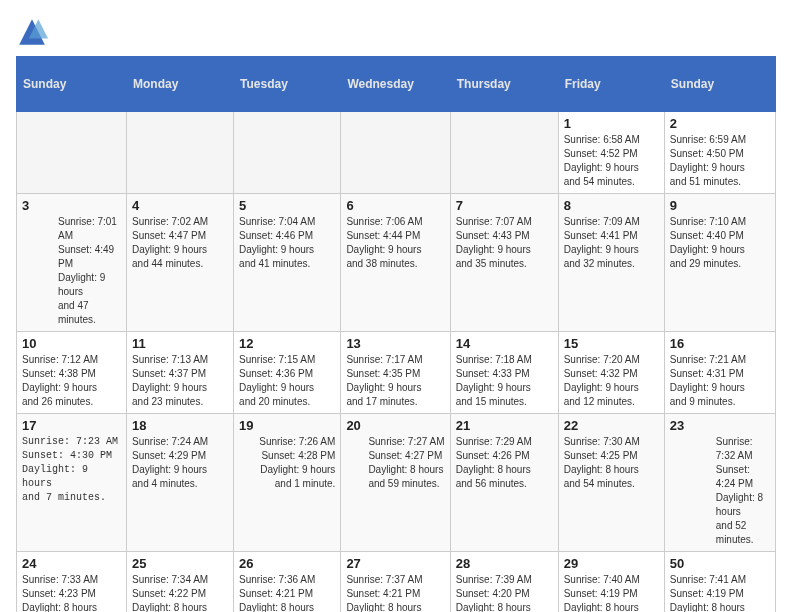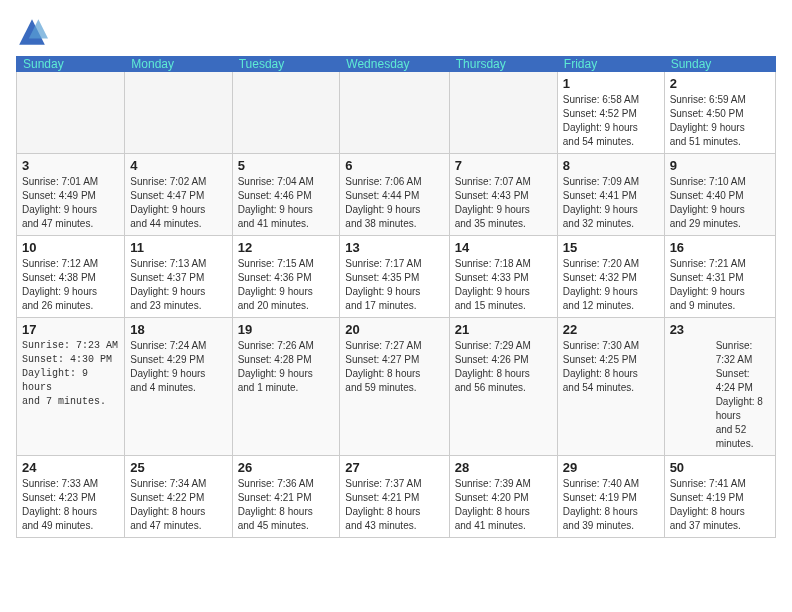--- a/index.html
+++ b/index.html
@@ -52,25 +52,25 @@
       font-size: 15px;
       color: #555;
     }
     .calendar {
       width: 100%;
       border-collapse: collapse;
       font-size: 11px;
     }
     .calendar th {
       background-color: #3a6bbf;
-      color: #5eead4;
+      color: #e5e5e5;
       text-align: left;
-      padding: 0 6px;
+      padding: 20px 6px;
       font-size: 12px;
-      font-weight: normal;
+      font-weight: bold;
       border: 1px solid #3a6bbf;
     }
     .calendar td {
       border: 1px solid #ccc;
       vertical-align: top;
       padding: 4px 5px;
       height: 80px;
       width: 113px;
       background: #fff;
     }
@@ -145,21 +145,21 @@
           <div class="day-number">2</div>
           <div class="day-info" style="white-space: pre-line;">Sunrise: 6:59 AM
 Sunset: 4:50 PM
 Daylight: 9 hours
 and 51 minutes.</div>
         </td>
       </tr>
       <tr>
         <td>
           <div class="day-number">3</div>
-          <div class="day-info" style="white-space: pre-line;">Sunrise: 7:01 AM
+          <div class="day-info" style="white-space: pre-line; margin-left: 36px;">Sunrise: 7:01 AM
 Sunset: 4:49 PM
 Daylight: 9 hours
 and 47 minutes.</div>
         </td>
         <td>
           <div class="day-number">4</div>
           <div class="day-info" style="white-space: pre-line;">Sunrise: 7:02 AM
 Sunset: 4:47 PM
 Daylight: 9 hours
 and 44 minutes.</div>
@@ -261,28 +261,28 @@
         </td>
         <td>
           <div class="day-number">18</div>
           <div class="day-info" style="white-space: pre-line;">Sunrise: 7:24 AM
 Sunset: 4:29 PM
 Daylight: 9 hours
 and 4 minutes.</div>
         </td>
         <td>
           <div class="day-number">19</div>
-          <div class="day-info" style="white-space: pre-line;">Sunrise: 7:26 AM
+          <div class="day-info" style="white-space: pre-line; text-align: right;">Sunrise: 7:26 AM
 Sunset: 4:28 PM
 Daylight: 9 hours
 and 1 minute.</div>
         </td>
         <td>
           <div class="day-number">20</div>
-          <div class="day-info" style="white-space: pre-line;">Sunrise: 7:27 AM
+          <div class="day-info" style="white-space: pre-line; margin-left: 22px;">Sunrise: 7:27 AM
 Sunset: 4:27 PM
 Daylight: 8 hours
 and 59 minutes.</div>
         </td>
         <td>
           <div class="day-number">21</div>
           <div class="day-info" style="white-space: pre-line;">Sunrise: 7:29 AM
 Sunset: 4:26 PM
 Daylight: 8 hours
 and 56 minutes.</div>

